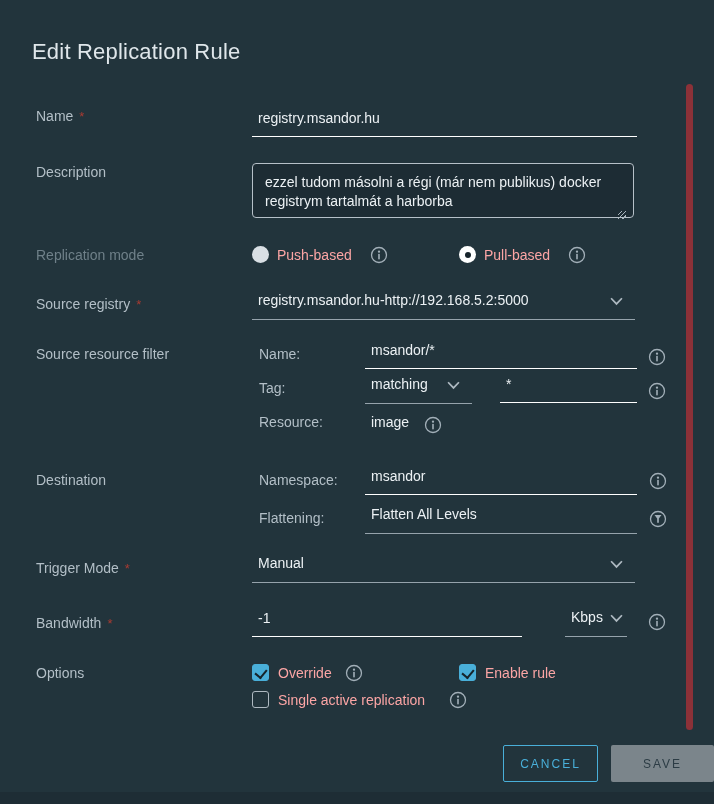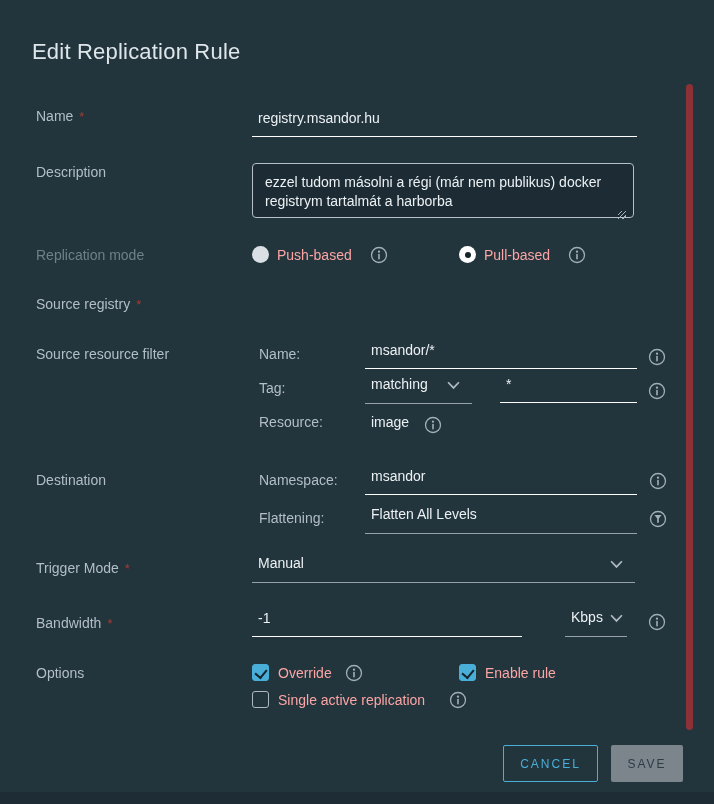--- a/index.html
+++ b/index.html
@@ -30,21 +30,21 @@
   .radio.on::after{content:"";position:absolute;left:5.5px;top:5.5px;width:6px;height:6px;border-radius:50%;background:#16242b;}
   .opt-label{position:absolute;font-size:14px;color:#fca5a5;white-space:nowrap;}
   .checkbox{position:absolute;width:17px;height:17px;border-radius:3px;border:1px solid #aeb9c1;
        background:transparent;box-sizing:border-box;cursor:pointer;}
   .checkbox.on{background:#49afd9;border-color:#49afd9;}
   .checkbox.on::after{content:"";position:absolute;left:4px;top:1.5px;width:6px;height:9px;
        border:solid #16242b;border-width:0 2px 2px 0;transform:rotate(40deg);}
   .btn{position:absolute;top:745px;height:37px;border-radius:2px;font-family:inherit;font-size:12px;
        font-weight:500;letter-spacing:2px;cursor:pointer;}
   .btn-cancel{left:503px;width:95px;background:transparent;border:1px solid #49afd9;color:#49afd9;}
-  .btn-save{left:611px;width:72px;background:#7b858b;border:none;color:#2c3c45;}
+  .btn-save{left:611px;width:103px;background:#7b858b;border:none;color:#2c3c45;}
   .scrollbar{position:absolute;left:686px;top:84px;width:7px;height:646px;border-radius:4px;background:#8c3138;cursor:pointer;}
   .bottom-edge{position:absolute;left:0;top:792px;width:714px;height:12px;background:#1e2d35;}
 </style>
 </head>
 <body>
 
 <div class="stage">
 
   <h1 class="title">Edit Replication Rule</h1>
 
@@ -69,20 +69,28 @@
   <div class="opt-label" style="left:484px;top:247px">Pull-based</div>
   <div class="info-icon" style="left:568px;top:246px">
     <svg viewBox="0 0 36 36">
         <circle cx="18" cy="18" r="15" fill="none" stroke="currentColor" stroke-width="2.6"></circle>
         <circle cx="18" cy="11.3" r="2.3" fill="currentColor"></circle>
         <rect x="16.4" y="15.6" width="3.2" height="11.2" rx="1.4" fill="currentColor"></rect>
       </svg>
   </div>
 
   <div class="row-label" style="top:296px"><span>Source registry</span><span class="req">*</span></div>
+  <div class="sel" style="left:252px;top:292px;width:383px">
+    <span class="sel-text">registry.msandor.hu-http://192.168.5.2:5000</span>
+    <span class="chev">
+        <svg viewBox="0 0 12 8">
+          <path d="M1 1 L6 6.2 L11 1" fill="none" stroke="currentColor" stroke-width="1.6"></path>
+        </svg>
+      </span>
+  </div>
 
   <div class="row-label" style="top:346px">Source resource filter</div>
 
   <div class="sub-label" style="left:252px;top:346px">Name:</div>
   <input class="uinput" style="left: 365px; top: 341px; width: 260px;" value="msandor/*">
   <div class="info-icon" style="left:648px;top:348px">
     <svg viewBox="0 0 36 36">
         <circle cx="18" cy="18" r="15" fill="none" stroke="currentColor" stroke-width="2.6"></circle>
         <circle cx="18" cy="11.3" r="2.3" fill="currentColor"></circle>
         <rect x="16.4" y="15.6" width="3.2" height="11.2" rx="1.4" fill="currentColor"></rect>

